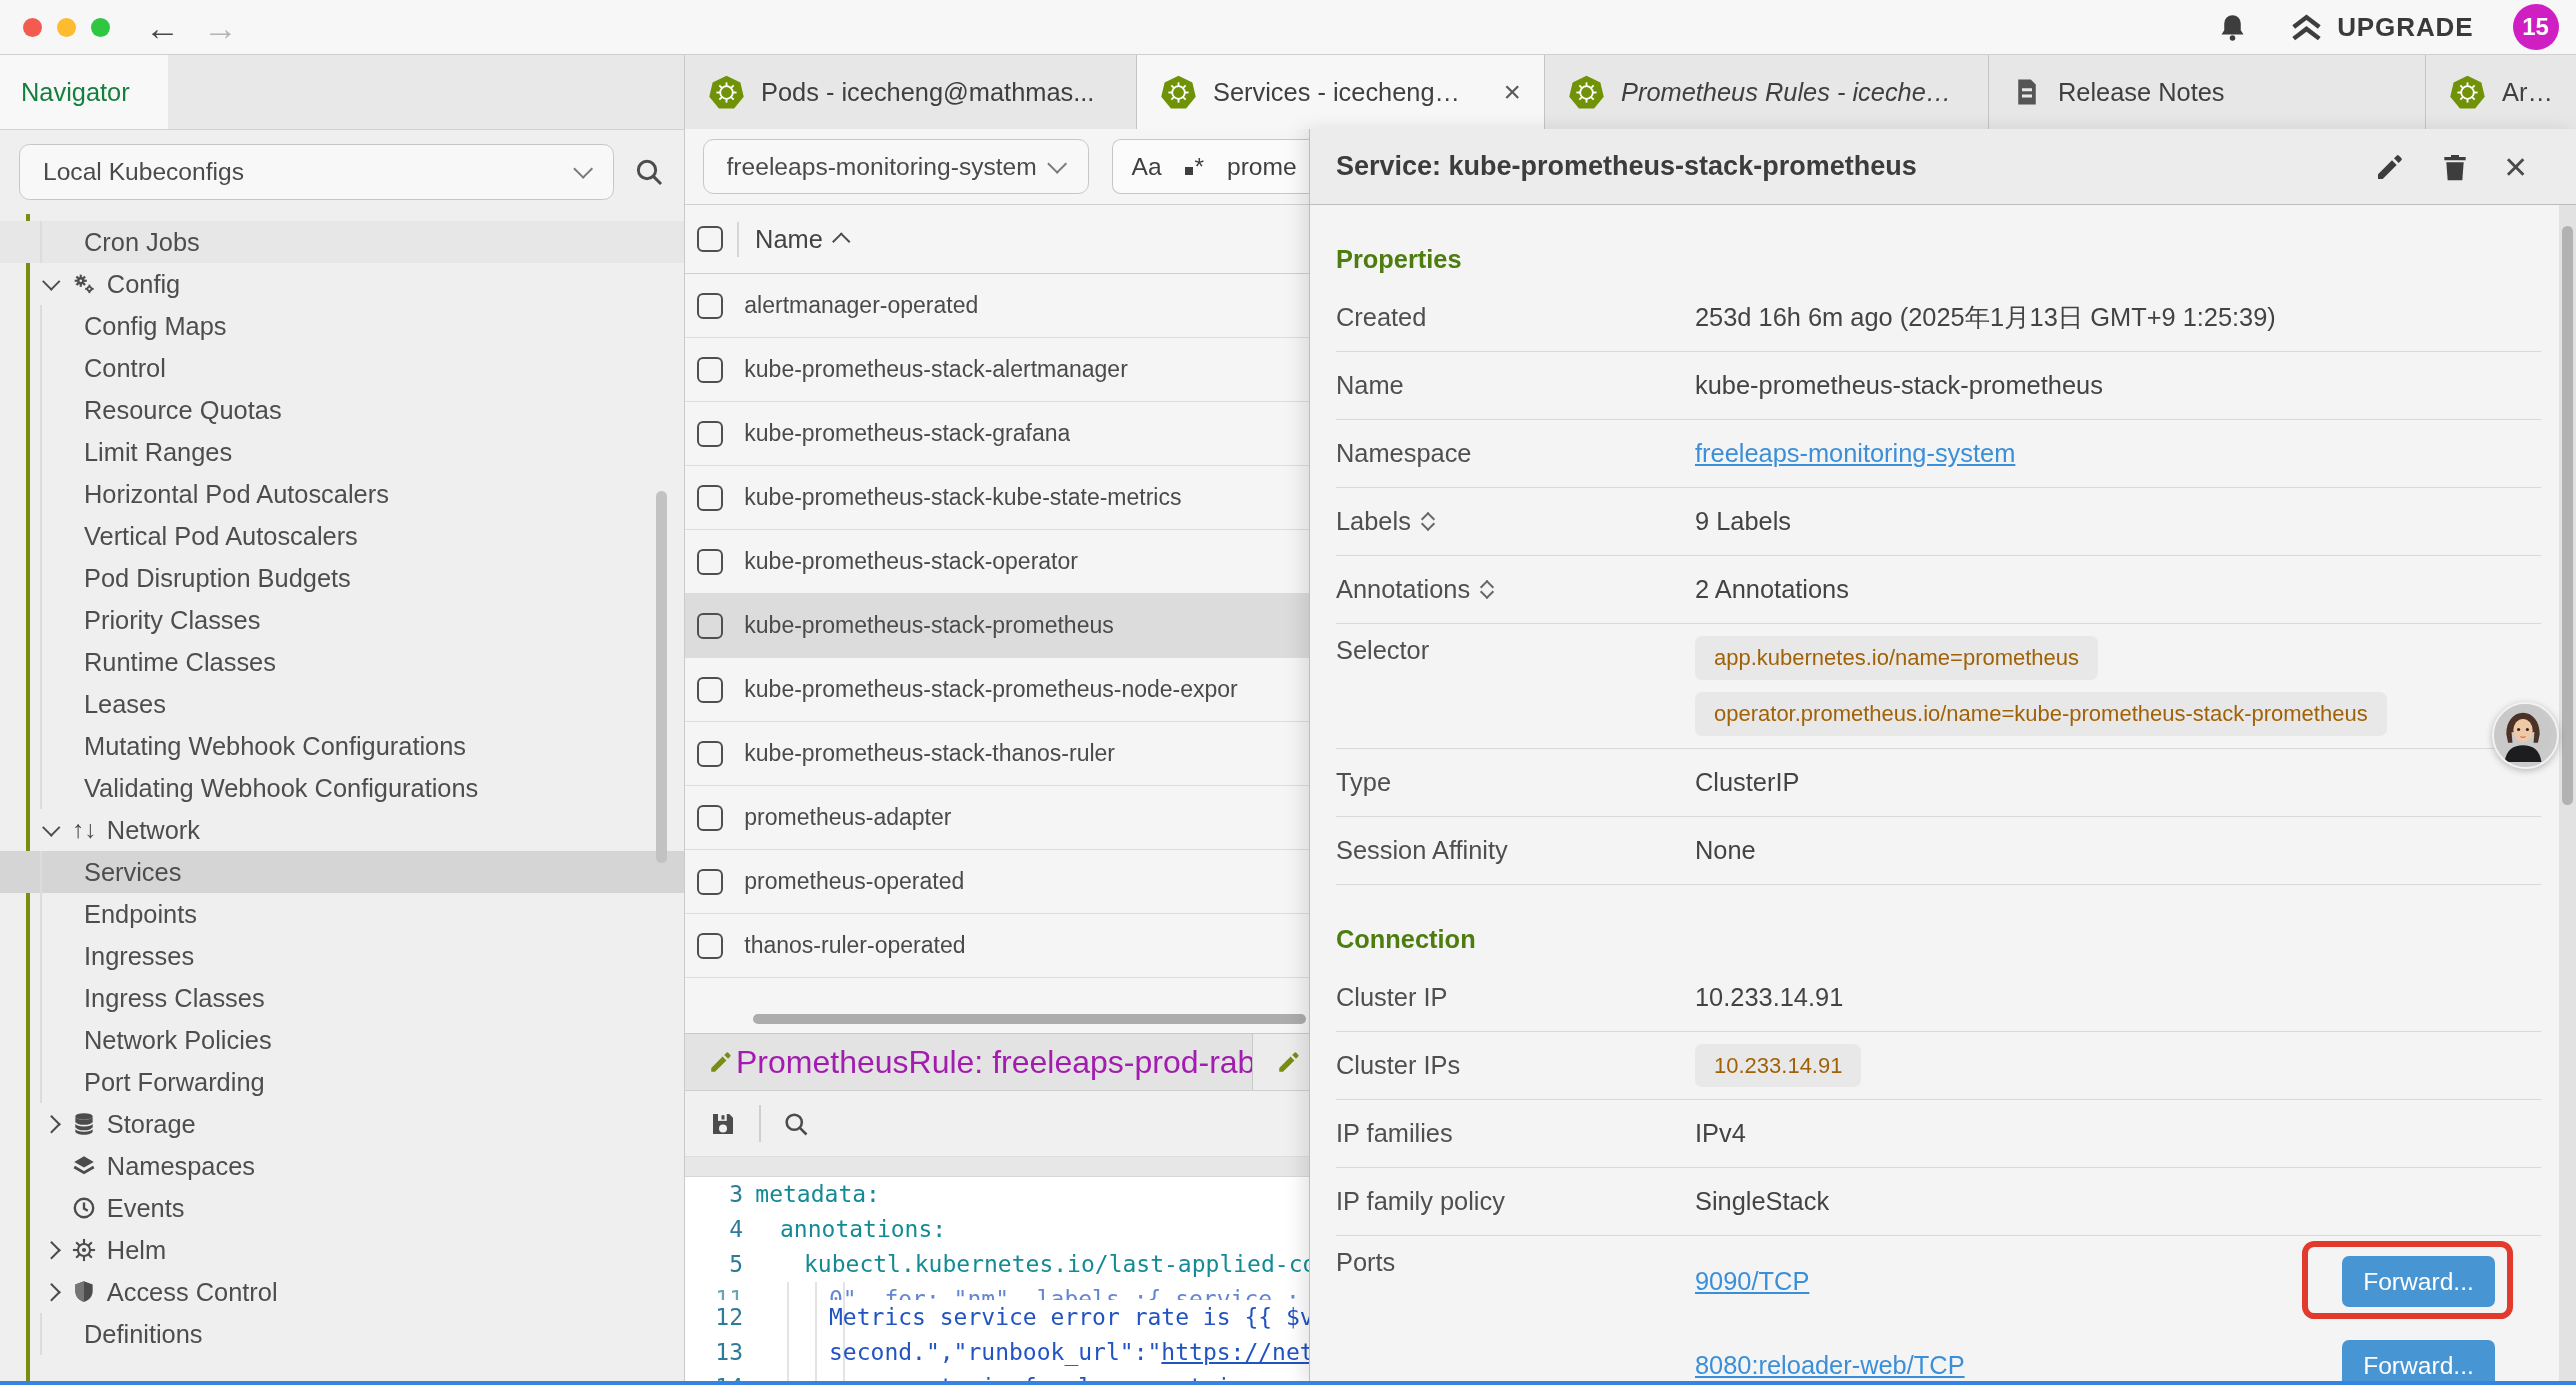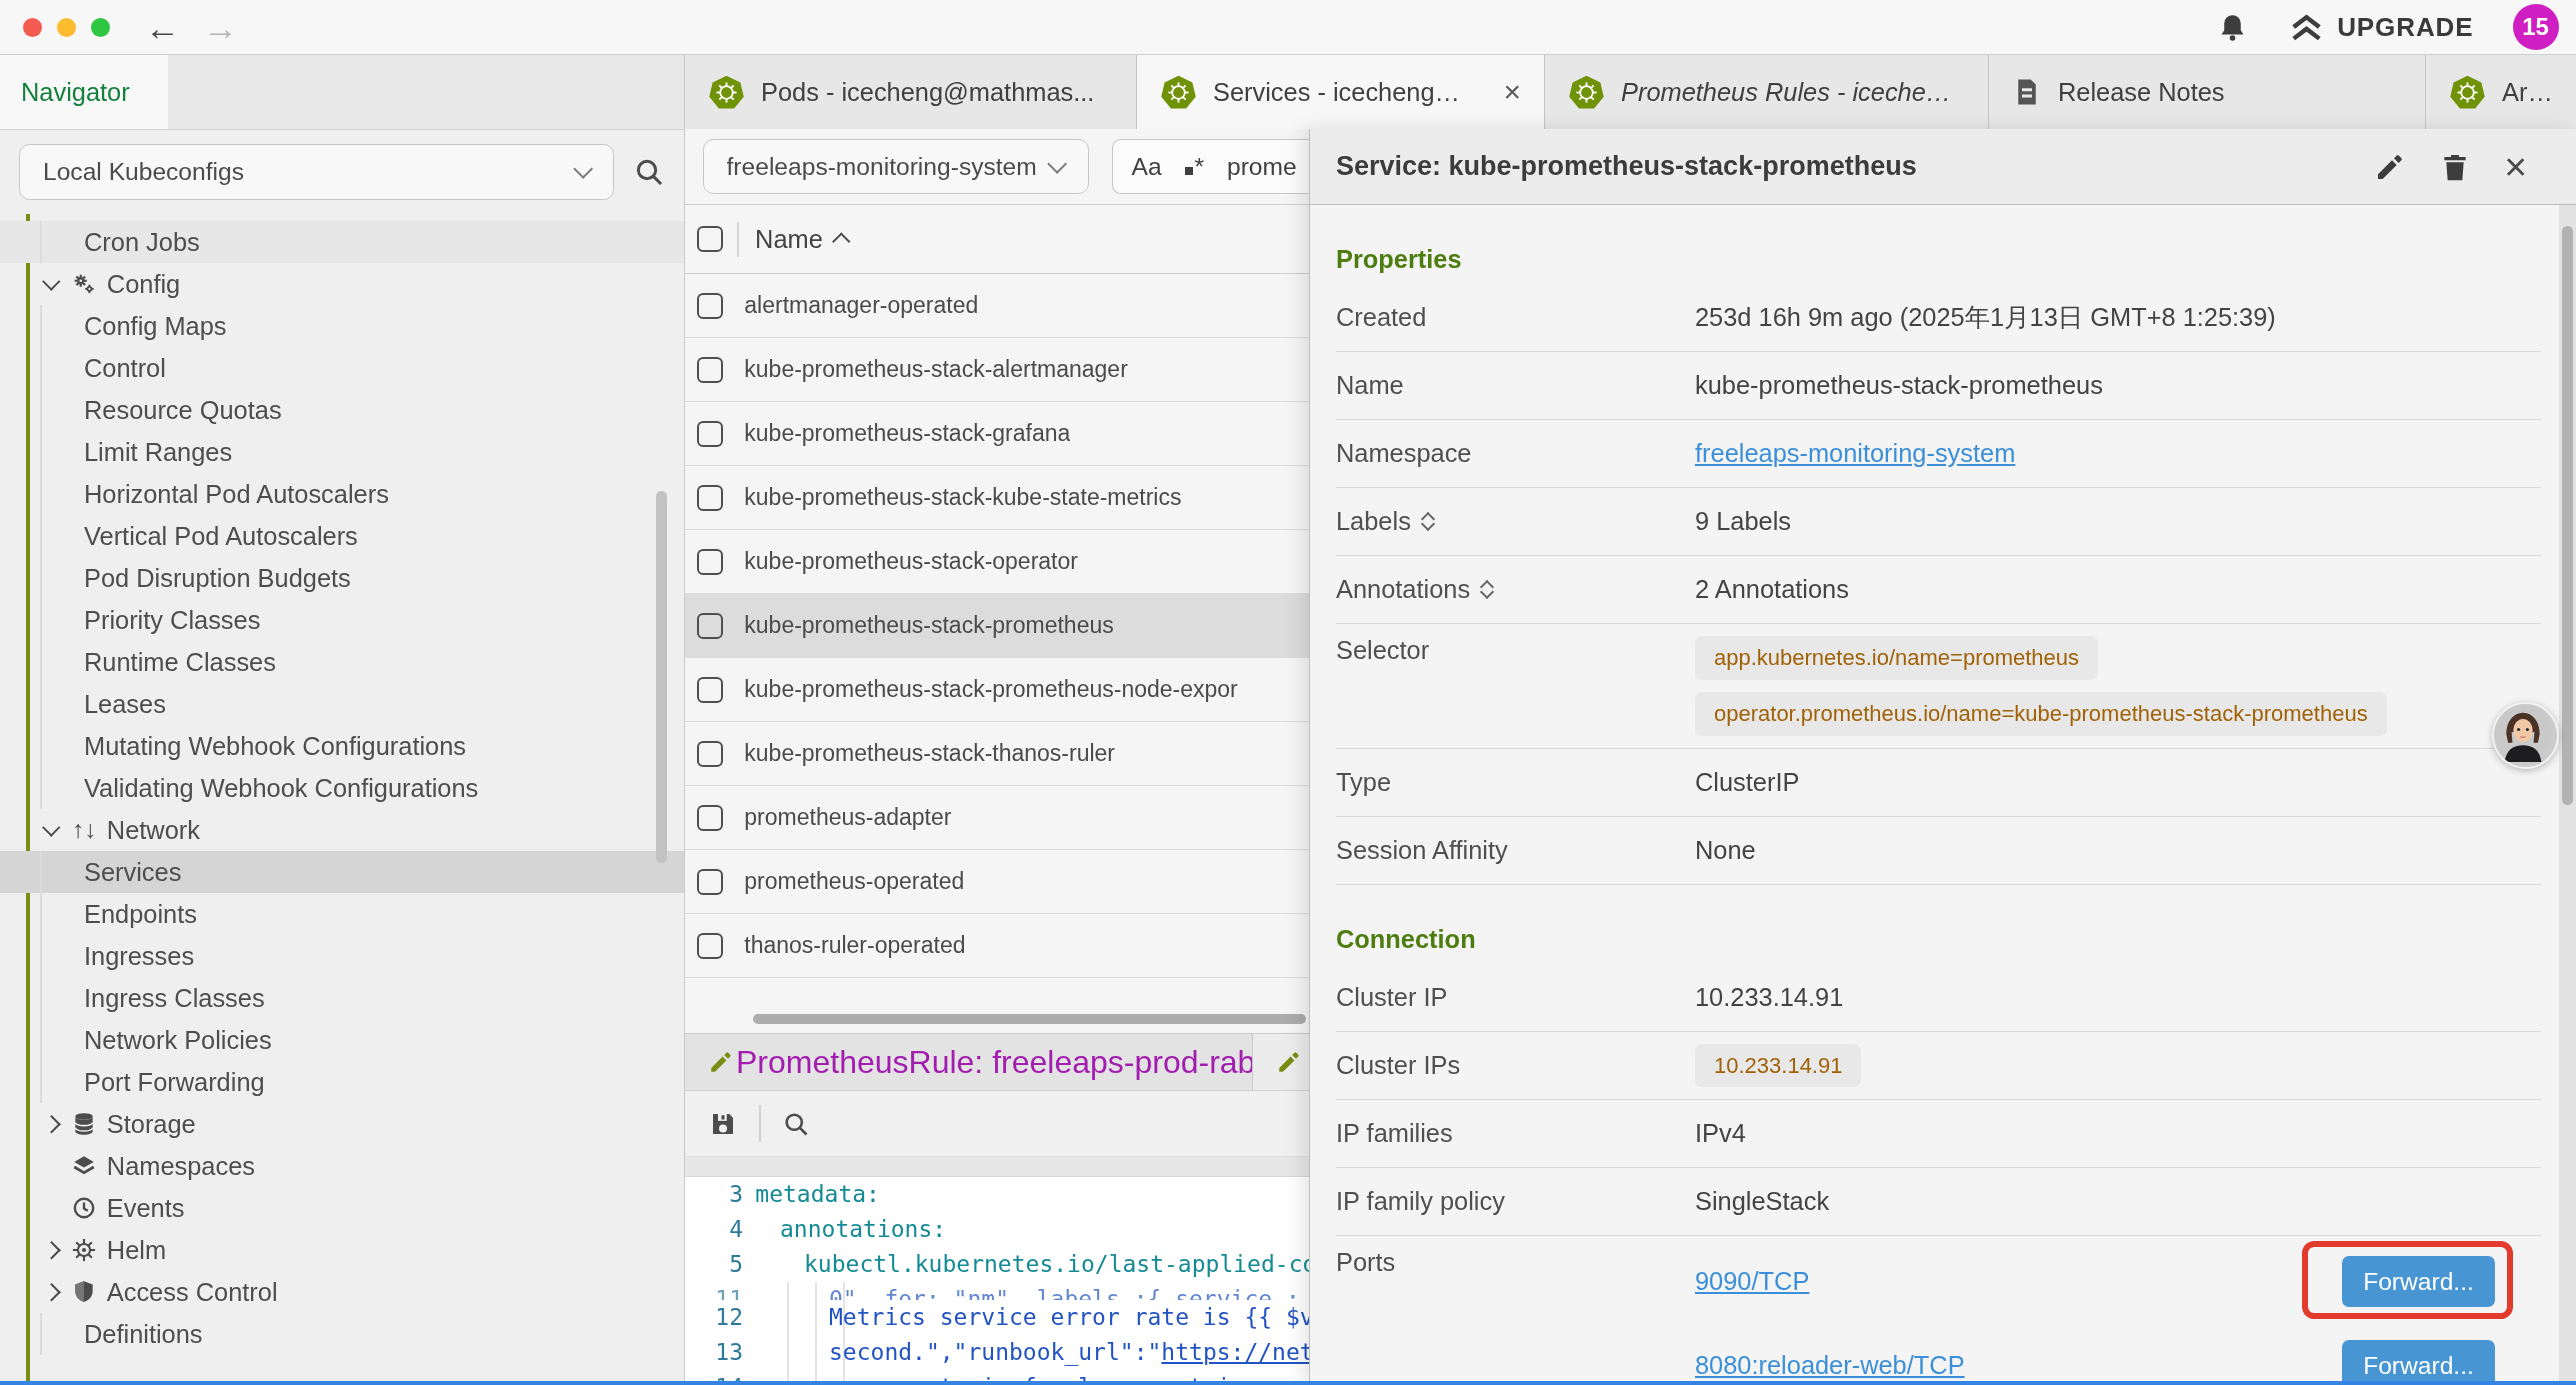--- a/index.html
+++ b/index.html
@@ -615,21 +615,21 @@
                 </svg>
               </span>
             <span class="x-close">×</span>
           </div>
           <div class="drawer-body" id="drawer-body">
               <div class="sec-header">Properties</div>
               <div class="drow">
                 <div class="dlabel">
                   <span>Created</span>
                 </div>
-                <div class="dvalue">253d 16h 9m ago (2025年1月13日 GMT+8 1:25:39)</div>
+                <div class="dvalue">253d 16h 6m ago (2025年1月13日 GMT+9 1:25:39)</div>
               </div>
               <div class="drow">
                 <div class="dlabel">
                   <span>Name</span>
                 </div>
                 <div class="dvalue">kube-prometheus-stack-prometheus</div>
               </div>
               <div class="drow">
                 <div class="dlabel">
                   <span>Namespace</span>

